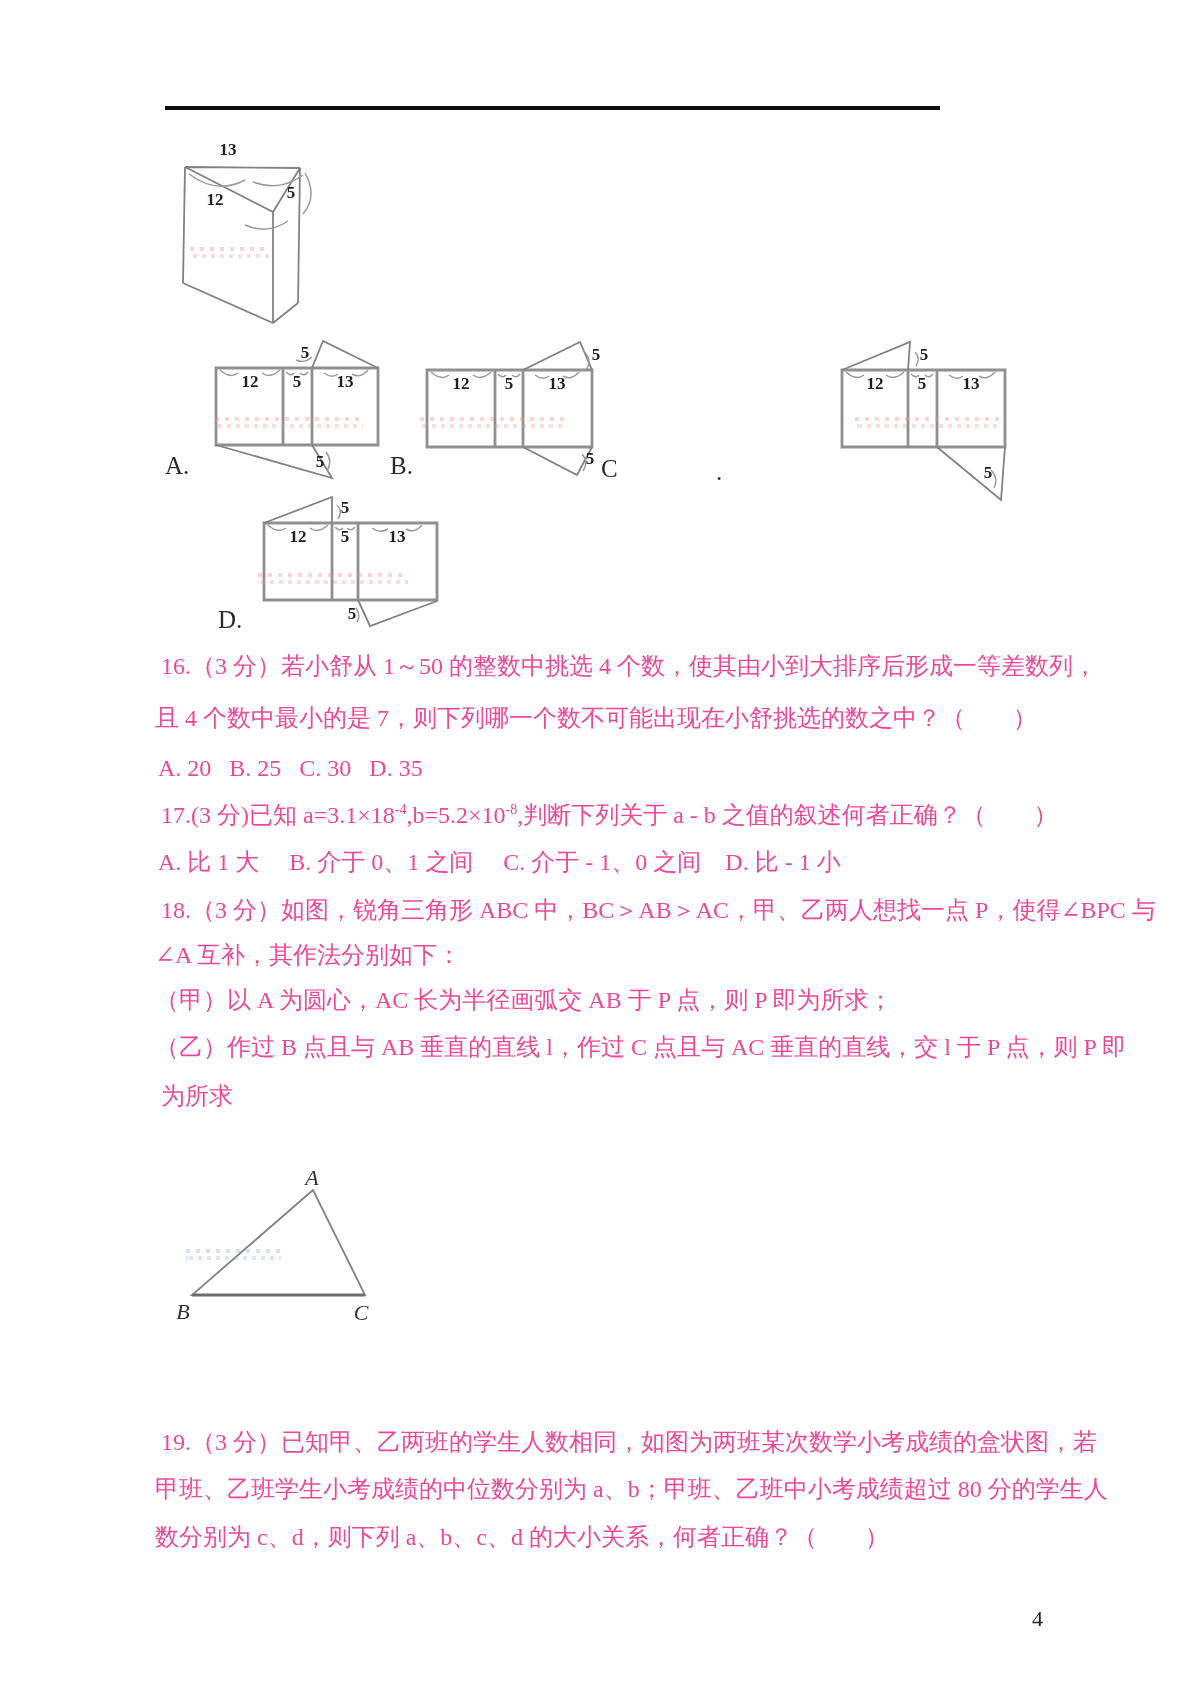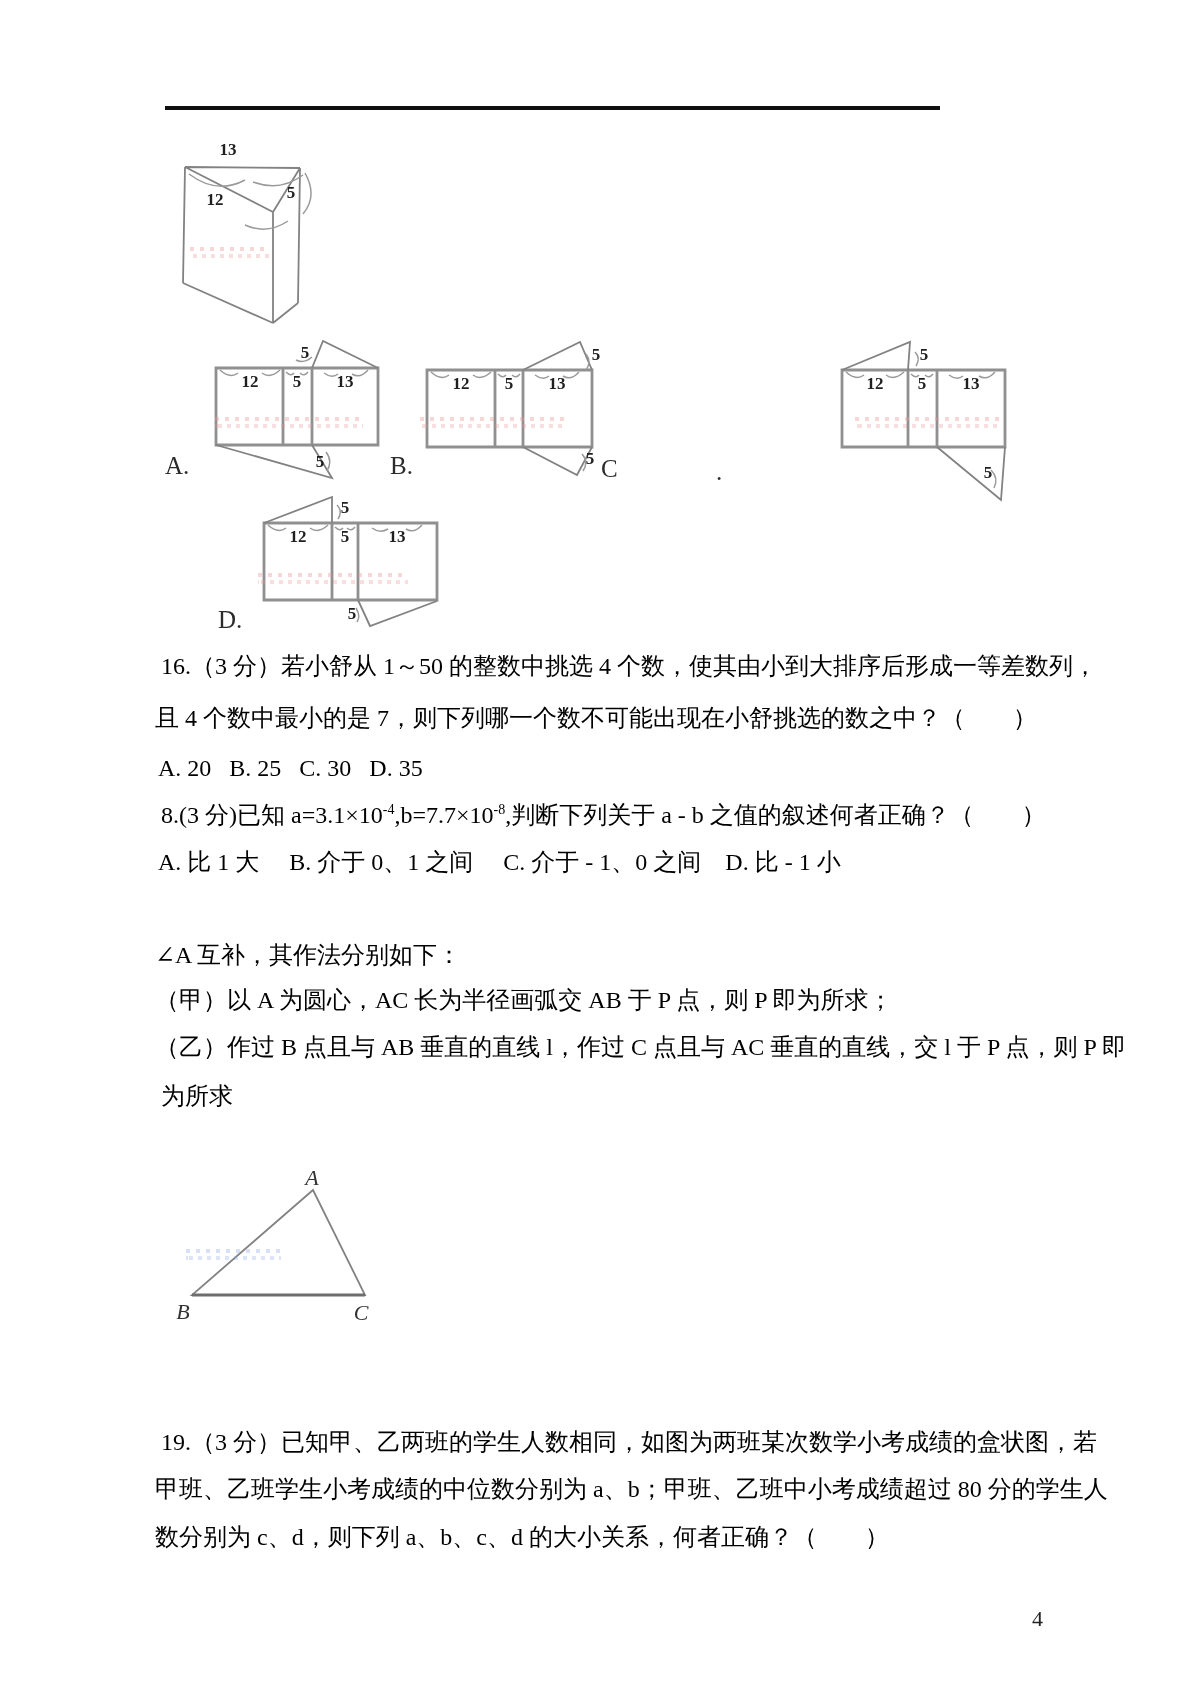--- a/index.html
+++ b/index.html
@@ -1,19 +1,19 @@
 <!DOCTYPE html>
 <html><head>
 <meta charset="utf-8">
 <style>
   html,body{margin:0;padding:0;background:#ffffff;}
   .page{position:relative;width:1200px;height:1698px;background:#ffffff;overflow:hidden;
         font-family:"Liberation Serif","DejaVu Serif",serif;color:#1a1a1a;}
   .rule{position:absolute;left:165px;top:106px;width:775px;height:4px;background:#101010;}
-  .line{position:absolute;font-size:24px;line-height:32px;white-space:pre;color:#000000;}
+  .line{position:absolute;font-size:24px;line-height:32px;white-space:pre;color:#ec4899;}
   .line sup{font-size:14px;line-height:0;}
   .fig{position:absolute;}
   .fig-label{position:absolute;font-size:25px;color:#2b2b2b;}
   .pagenum{position:absolute;left:1032px;top:1606px;font-size:22px;color:#222;}
   .wm{position:absolute;opacity:.6;background-repeat:repeat-x;
       background-image:
         repeating-linear-gradient(90deg, rgba(233,148,148,.62) 0 4px, rgba(0,0,0,0) 4px 10px),
         repeating-linear-gradient(90deg, rgba(233,148,148,.5) 0 4px, rgba(0,0,0,0) 4px 9px);
       background-size:100% 4px,100% 4px;background-position:0 1px,3px 8px;}
   .wm-blue{background-image:
@@ -104,23 +104,24 @@
   <div class="fig-label" style="left:165px;top:452px">A.</div>
   <div class="fig-label" style="left:390px;top:452px">B.</div>
   <div class="fig-label" style="left:601px;top:455px">C</div>
   <div class="fig-label" style="left:716px;top:458px">.</div>
   <div class="fig-label" style="left:218px;top:606px">D.</div>
 
   <div class="line" style="left:161px;top:650px">16.（3 分）若小舒从 1～50 的整数中挑选 4 个数，使其由小到大排序后形成一等差数列，</div>
   <div class="line" style="left:155px;top:702px">且 4 个数中最小的是 7，则下列哪一个数不可能出现在小舒挑选的数之中？（　　）</div>
   <div class="line" style="left:158px;top:752px">A. 20   B. 25   C. 30   D. 35</div>
 
-  <div class="line" style="left:161px;top:799px"><span>8.(3 分)已知 a=3.1×10</span><sup>-4</sup><span>,b=7.7×10</span><sup>-8</sup><span>,判断下列关于 a - b 之值的叙述何者正确？（　　）</span></div>
+  <div class="line" style="left:161px;top:799px"><span>17.(3 分)已知 a=3.1×18</span><sup>-4</sup><span>,b=5.2×10</span><sup>-8</sup><span>,判断下列关于 a - b 之值的叙述何者正确？（　　）</span></div>
   <div class="line" style="left:158px;top:846px">A. 比 1 大     B. 介于 0、1 之间     C. 介于 - 1、0 之间    D. 比 - 1 小</div>
 
+  <div class="line" style="left:161px;top:894px">18.（3 分）如图，锐角三角形 ABC 中，BC＞AB＞AC，甲、乙两人想找一点 P，使得∠BPC 与</div>
   <div class="line" style="left:155px;top:939px">∠A 互补，其作法分别如下：</div>
   <div class="line" style="left:155px;top:984px">（甲）以 A 为圆心，AC 长为半径画弧交 AB 于 P 点，则 P 即为所求；</div>
   <div class="line" style="left:155px;top:1031px">（乙）作过 B 点且与 AB 垂直的直线 l，作过 C 点且与 AC 垂直的直线，交 l 于 P 点，则 P 即</div>
   <div class="line" style="left:161px;top:1080px">为所求</div>
 
   <svg class="fig" style="left:165px;top:1155px" width="230" height="175">
     <path class="thin" d="M148,35 L27,140 L200,140 Z" stroke-width="2.2"></path>
     <path d="M27,140 L200,140" stroke="#6d6d6d" stroke-width="3.2" fill="none"></path>
     <text class="vlabel" x="147" y="30">A</text>
     <text class="vlabel" x="18" y="164">B</text>

